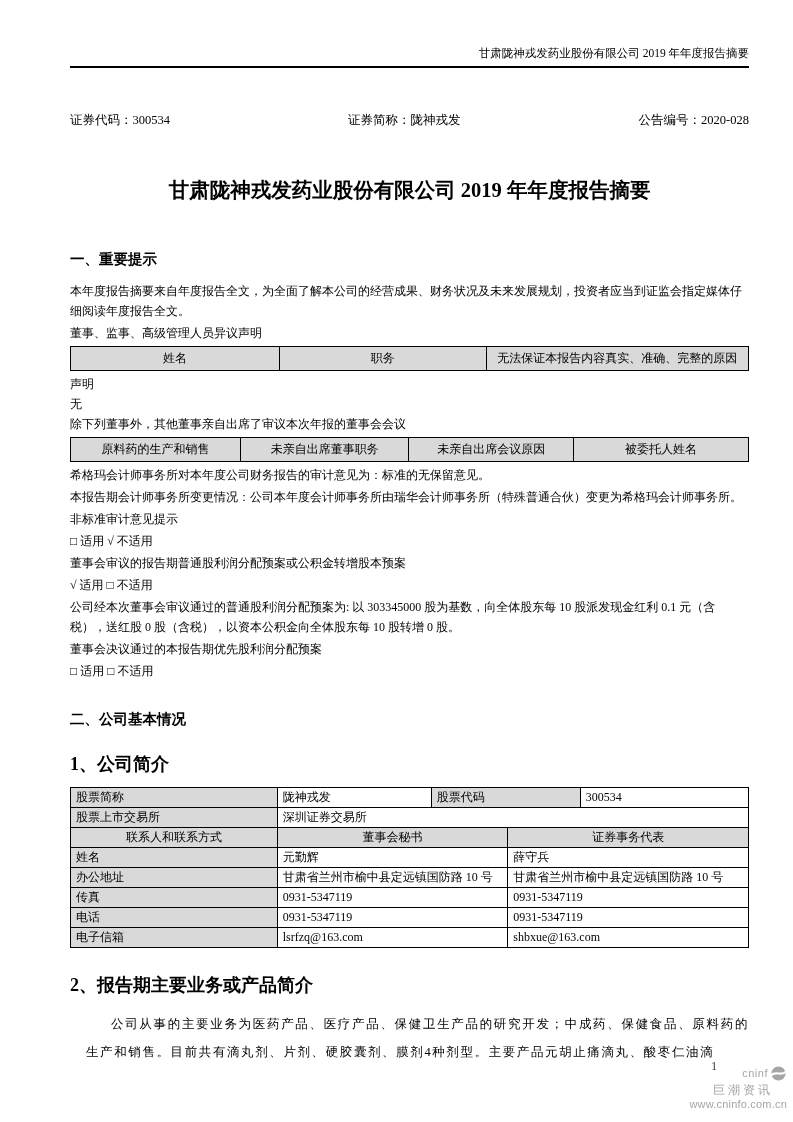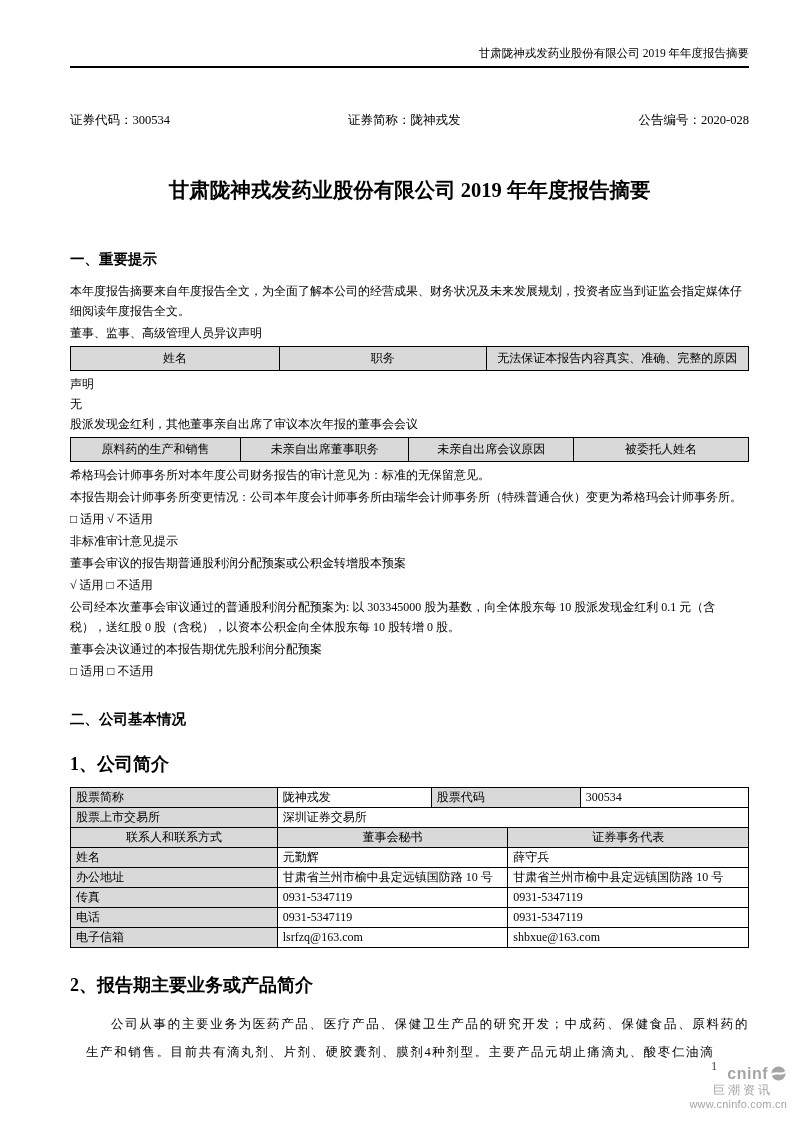--- a/index.html
+++ b/index.html
@@ -112,22 +112,22 @@
     font-family: "Liberation Sans", "DejaVu Sans", sans-serif;
     line-height: 1;
   }
   .logo-row {
     display: flex;
     align-items: center;
     justify-content: flex-end;
     gap: 2px;
   }
   .logo-text {
-    font-size: 16px;
-    font-weight: bold;
+    font-size: 11px;
+    font-weight: normal;
     letter-spacing: 0.5px;
   }
   .logo-caption {
     font-size: 12px;
     letter-spacing: 3px;
     margin-top: 2px;
     padding-right: 14px;
   }
   .logo-url {
     font-size: 11px;
@@ -169,43 +169,43 @@
           <tr>
         <th class="hdr-cell">姓名</th>
         <th class="hdr-cell">职务</th>
         <th class="hdr-cell">无法保证本报告内容真实、准确、完整的原因</th>
       </tr>
     </tbody>
       </table>
 
     <p class="para">声明</p>
     <p class="para">无</p>
-    <p class="para">股派发现金红利，其他董事亲自出席了审议本次年报的董事会会议</p>
+    <p class="para">除下列董事外，其他董事亲自出席了审议本次年报的董事会会议</p>
 
     <table class="tbl">
       <colgroup>
           <col style="width:25.1%">
           <col style="width:24.8%">
           <col style="width:24.3%">
           <col style="width:25.8%">
         </colgroup>
       <tbody>
           <tr>
         <th class="hdr-cell">原料药的生产和销售</th>
         <th class="hdr-cell">未亲自出席董事职务</th>
         <th class="hdr-cell">未亲自出席会议原因</th>
         <th class="hdr-cell">被委托人姓名</th>
       </tr>
     </tbody>
       </table>
 
     <p class="para mt2">希格玛会计师事务所对本年度公司财务报告的审计意见为：标准的无保留意见。</p>
     <p class="para mt2">本报告期会计师事务所变更情况：公司本年度会计师事务所由瑞华会计师事务所（特殊普通合伙）变更为希格玛会计师事务所。</p>
+    <p class="para mt2">非标准审计意见提示</p>
     <p class="para mt2">□ 适用 √ 不适用</p>
-    <p class="para mt2">非标准审计意见提示</p>
     <p class="para mt2">董事会审议的报告期普通股利润分配预案或公积金转增股本预案</p>
     <p class="para mt2">√ 适用 □ 不适用</p>
     <p class="para mt2">公司经本次董事会审议通过的普通股利润分配预案为: 以 303345000 股为基数，向全体股东每 10 股派发现金红利 0.1 元（含税），送红股 0 股（含税），以资本公积金向全体股东每 10 股转增 0 股。</p>
     <p class="para mt2">董事会决议通过的本报告期优先股利润分配预案</p>
     <p class="para mt2">□ 适用 □ 不适用</p>
 
     <h2 class="sec-heading" style="margin-top:28px;">二、公司基本情况</h2>
 
     <h3 class="sub-heading">1、公司简介</h3>
 

